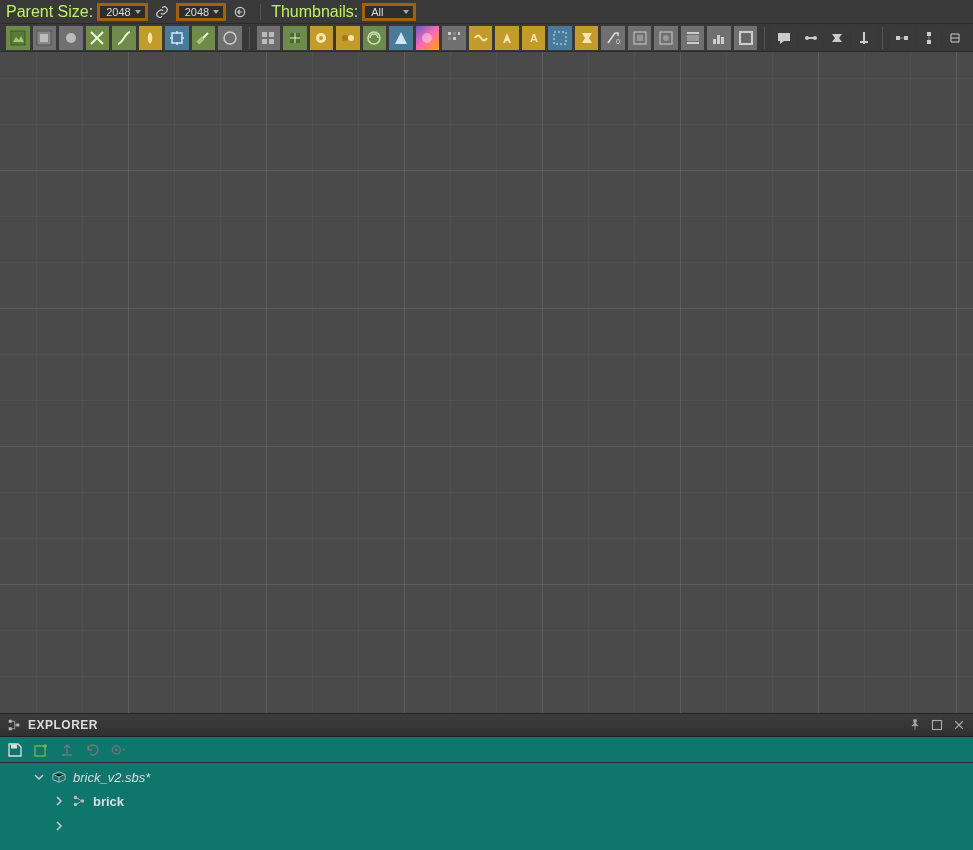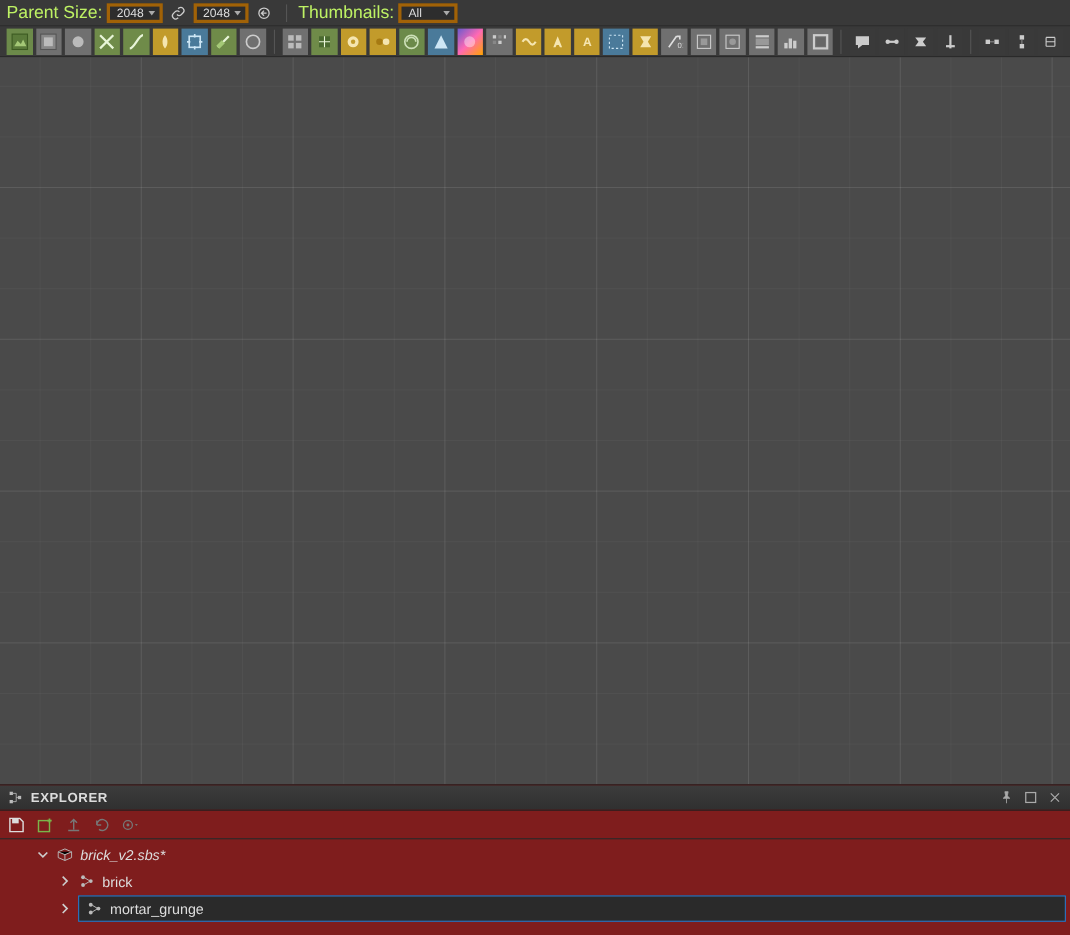--- a/index.html
+++ b/index.html
@@ -88,21 +88,21 @@
     linear-gradient(to bottom, rgba(255,255,255,0.03) 1px, transparent 1px),
     linear-gradient(to right, rgba(255,255,255,0.07) 1px, transparent 1px),
     linear-gradient(to bottom, rgba(255,255,255,0.07) 1px, transparent 1px);
   background-size: 46px 46px, 46px 46px, 138px 138px, 138px 138px;
   background-position: -10px -20px, -10px -20px, -10px -20px, -10px -20px;
 }
 
 .explorer-panel {
   position: absolute;
   left: 0; right: 0; top: 713px; bottom: 0;
-  background: #7f1d1d;
+  background: #0f766e;
   display: flex; flex-direction: column;
 }
 .explorer-header {
   height: 24px;
   background: linear-gradient(#3c3c3c,#303030);
   border-top: 1px solid #222;
   border-bottom: 1px solid #1e1e1e;
   display: flex; align-items: center;
   padding: 0 6px;
   gap: 6px;
@@ -140,21 +140,21 @@
 .tree-row.pkg .name { font-style: italic; }
 .tree-row .chev {
   width:12px; display:flex; justify-content:center;
   color:#ccc; cursor:pointer;
 }
 .tree-row .typeicon {
   width:16px; height:16px; display:flex; align-items:center; justify-content:center;
   color:#bbb;
 }
 .tree-row .name { flex:1; white-space:nowrap; overflow:hidden; text-overflow:ellipsis; }
-.tree-row.indent1 { padding-left: 20px; }
+.tree-row.indent1 { padding-left: 20px; font-weight: bold; }
 .sel-wrap {
   display:flex; align-items:center;
   height: 24px;
   gap: 6px;
   border: 1px solid #2e77c8;
   background: #2a2a2a;
   padding-left: 6px;
   margin-left: 0;
 }
 .tree-row.graphrow .chev { cursor:pointer; }
@@ -509,27 +509,16 @@
       </span>
       <span class="name">brick</span>
     </div>
 
     <div class="tree-row graphrow indent1" style="padding-left:20px; height:26px;">
       <span class="chev">
         <svg width="10" height="10" viewBox="0 0 10 10">
             <path d="M3 1l4 4-4 4" stroke="#ccc" fill="none" stroke-width="1.5"></path>
           </svg>
       </span>
-      <div class="sel-wrap" style="flex:1">
-        <span class="typeicon">
-          <svg width="14" height="14" viewBox="0 0 16 16">
-              <circle cx="4" cy="4" r="2" fill="#bbb"></circle>
-              <circle cx="4" cy="12" r="2" fill="#bbb"></circle>
-              <circle cx="12" cy="8" r="2" fill="#bbb"></circle>
-              <path d="M5.5 4.5L10.5 7.5M5.5 11.5L10.5 8.5" stroke="#bbb"></path>
-            </svg>
-        </span>
-        <span class="name">mortar_grunge</span>
-      </div>
     </div>
 
   </div>
 </div>
 
 </body></html>

